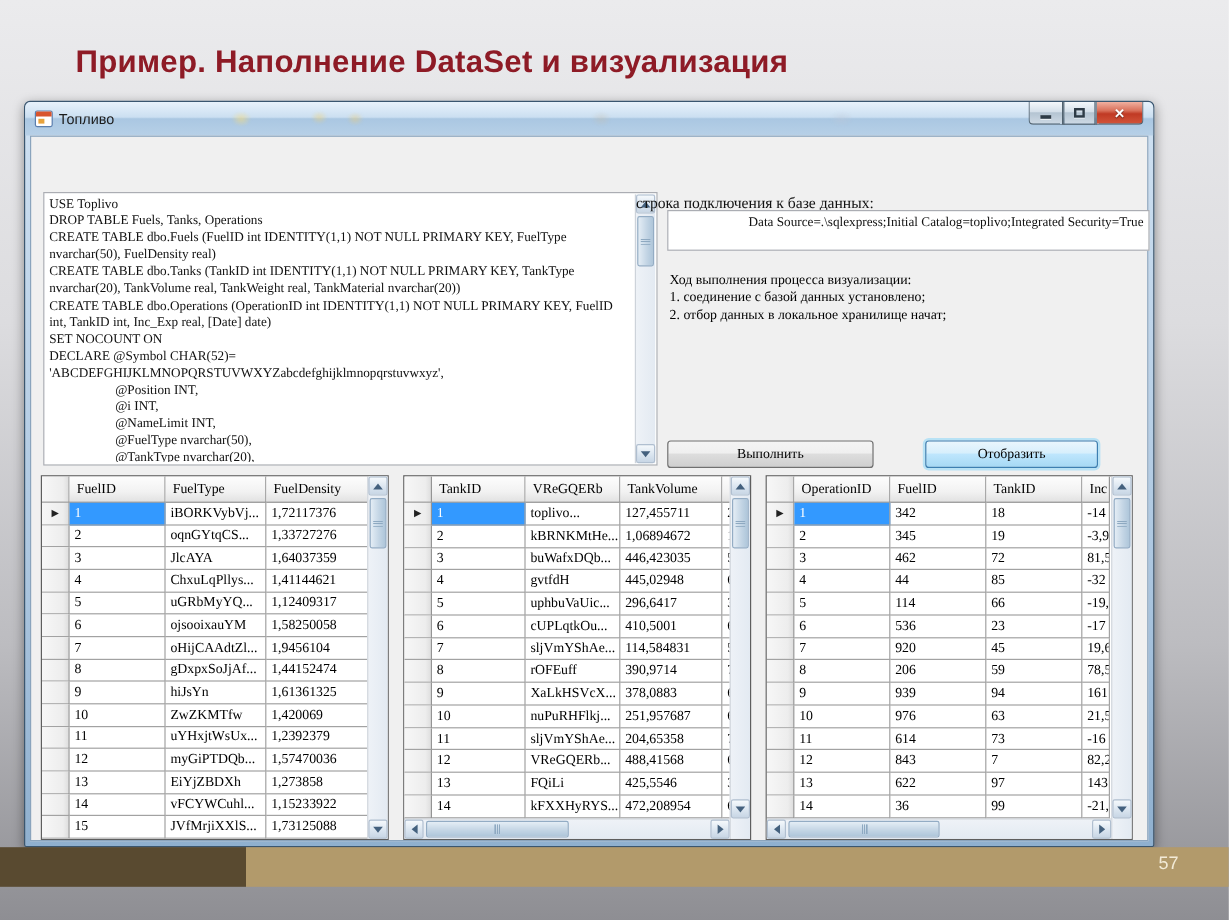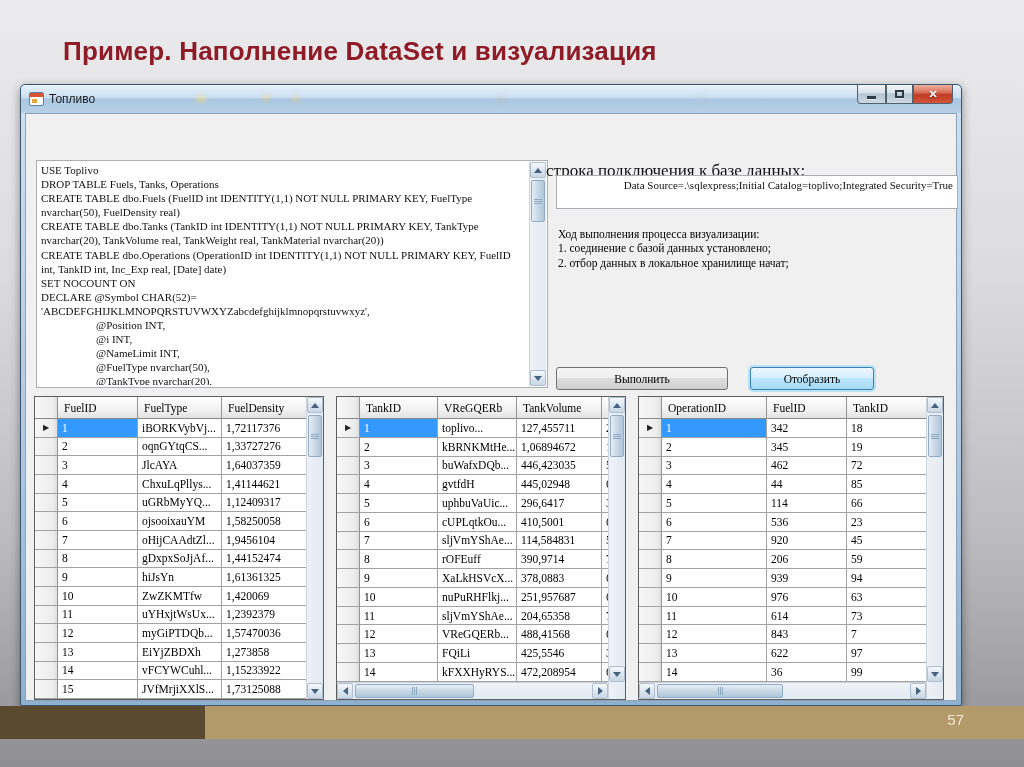--- a/index.html
+++ b/index.html
@@ -10,21 +10,21 @@
     position:relative;
   }
   
   .slide-title {
     position:absolute; left:63px; top:36px;
     font-size:26px; font-weight:bold; color:#8e1b26;
     letter-spacing:0.2px;
   }
   .footer-dark { position:absolute; left:0; top:706px; width:205px; height:33px; background:#594a30; }
   .footer-tan  { position:absolute; left:205px; top:706px; width:819px; height:33px; background:#b29a6b; }
-  .page-number { position:absolute; top:711px; right:60px; font-size:15px; color:#f2ead6;margin-left:44px; }
+  .page-number { position:absolute; top:711px; right:42px; font-size:15px; color:#f2ead6;margin-left:44px; }
 
   
   .window {
     position:absolute; left:20px; top:84px; width:942px; height:622px;
     background:linear-gradient(180deg,#cfe1f2 0%,#aec8e1 60%,#8fb0cf 100%);
     border:1px solid #3a566f; border-radius:5px 5px 2px 2px;
     box-shadow:0 3px 10px rgba(0,0,0,0.4);
   }
   .titlebar {
     position:absolute; left:0; top:0; right:0; height:28px;
@@ -61,36 +61,36 @@
   }
 
   
   .textbox { background:#fff; border:1px solid #abadb3; position:absolute; }
   .sql-box { left:10px; top:46px; width:512px; height:228px; }
   .sql-text {
     position:absolute; left:4px; top:2px; right:20px; bottom:2px;
     font-size:11px; line-height:14.1px; color:#111;
     white-space:pre-wrap; word-wrap:break-word; overflow:hidden;
   }
-  .conn-label { position:absolute; left:520px; top:47px; font-size:17px; color:#111; }
+  .conn-label { position:absolute; left:504px; top:47px; font-size:13px; color:#111; }
   .conn-box { left:530px; top:61px; width:402px; height:34px; }
   .conn-text { position:absolute; left:4px; top:3px; right:4px; font-size:11px; color:#111; white-space:nowrap; overflow:hidden;text-align:right; }
   .status-text { position:absolute; left:532px; top:113px; width:404px; font-size:11.5px; line-height:14.4px; color:#000; }
 
   
   .btn {
     position:absolute; height:23px;
     border:1px solid #707070; border-radius:3px;
     background:linear-gradient(180deg,#f4f4f4 0%,#efefef 45%,#dddddd 50%,#cfcfcf 100%);
     font-size:11.5px; color:#000;
     display:flex; align-items:center; justify-content:center;
   }
   .btn-execute { left:530px; top:253px; width:172px; }
   .btn-display {
-    left:724px; top:253px; width:124px;
+    left:745px; top:253px; width:144px;
     border-color:#3c7fb1;
     background:linear-gradient(180deg,#eaf6fd 0%,#d7effc 45%,#bee6fd 50%,#a6d9f4 100%);
     box-shadow:0 0 0 2px #b8e2f5;
   }
   .btn-save { left:8px; top:594px; width:106px; height:21px; }
   .btn-delete { left:136px; top:594px; width:120px; height:21px; }
 
   
   .grid { position:absolute; top:282px; height:304px; border:1px solid #5e5e5e; background:#fff; }
   .g1 { left:8px;  width:290px; }
@@ -113,21 +113,21 @@
     width:23px;
     background:linear-gradient(90deg,#f7f7f7 0%,#ededed 80%,#dedede 100%);
     border-right:1px solid #949494;
     justify-content:center; padding-left:0;
   }
   .grow { display:flex; background:#fff; }
   .g1 .grow { height:18.66px; }
   .g2 .grow, .g3 .grow { height:18.78px; }
   .g1 .c0{width:80px}.g1 .c1{width:84px}.g1 .c2{width:86px}
   .g2 .c0{width:78px}.g2 .c1{width:79px}.g2 .c2{width:85px}.g2 .c3{width:8px}
-  .g3 .c0{width:105px}.g3 .c1{width:80px}.g3 .c2{width:80px}.g3 .c3{width:23px}
+  .g3 .c0{width:80px}.g3 .c1{width:80px}.g3 .c2{width:80px}.g3 .c3{width:23px}
   .sel { background:#3399ff; color:#fff; }
   .cur-arrow { font-size:8px; color:#222; }
 
   
   .vscroll {
     position:absolute; right:0; top:0; bottom:0; width:17px;
     background:linear-gradient(90deg,#eef2f7,#e3eaf2); border-left:1px solid #cdd3da;
   }
   .sql-box .vscroll { top:1px; bottom:1px; right:1px; }
   .sbtn {

